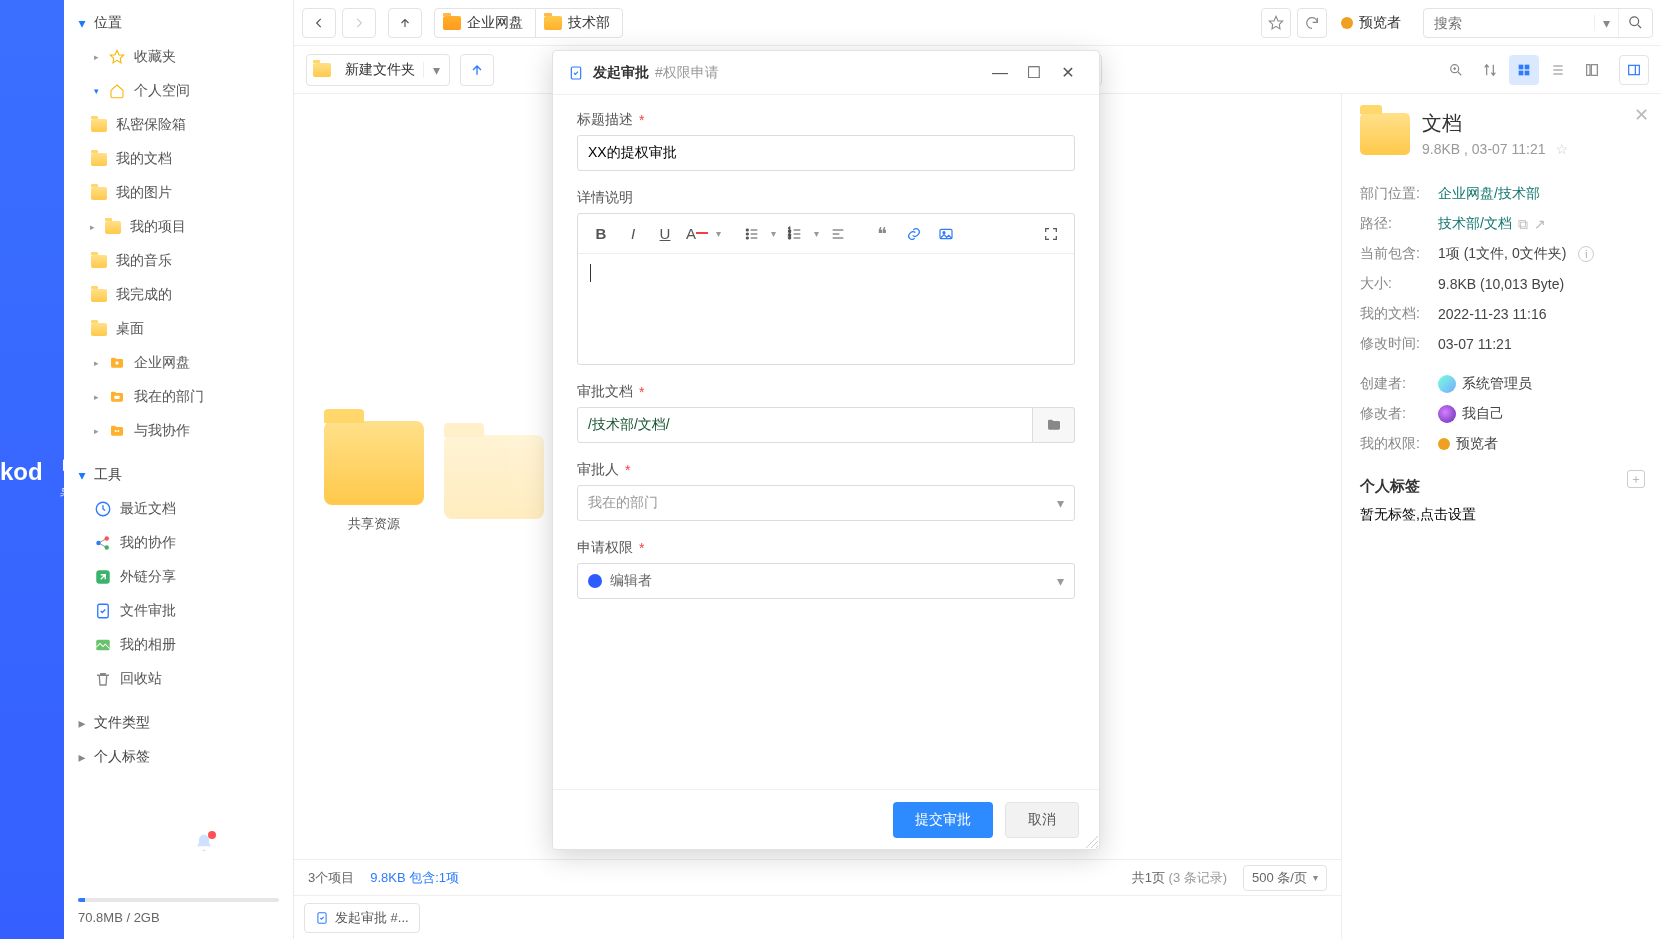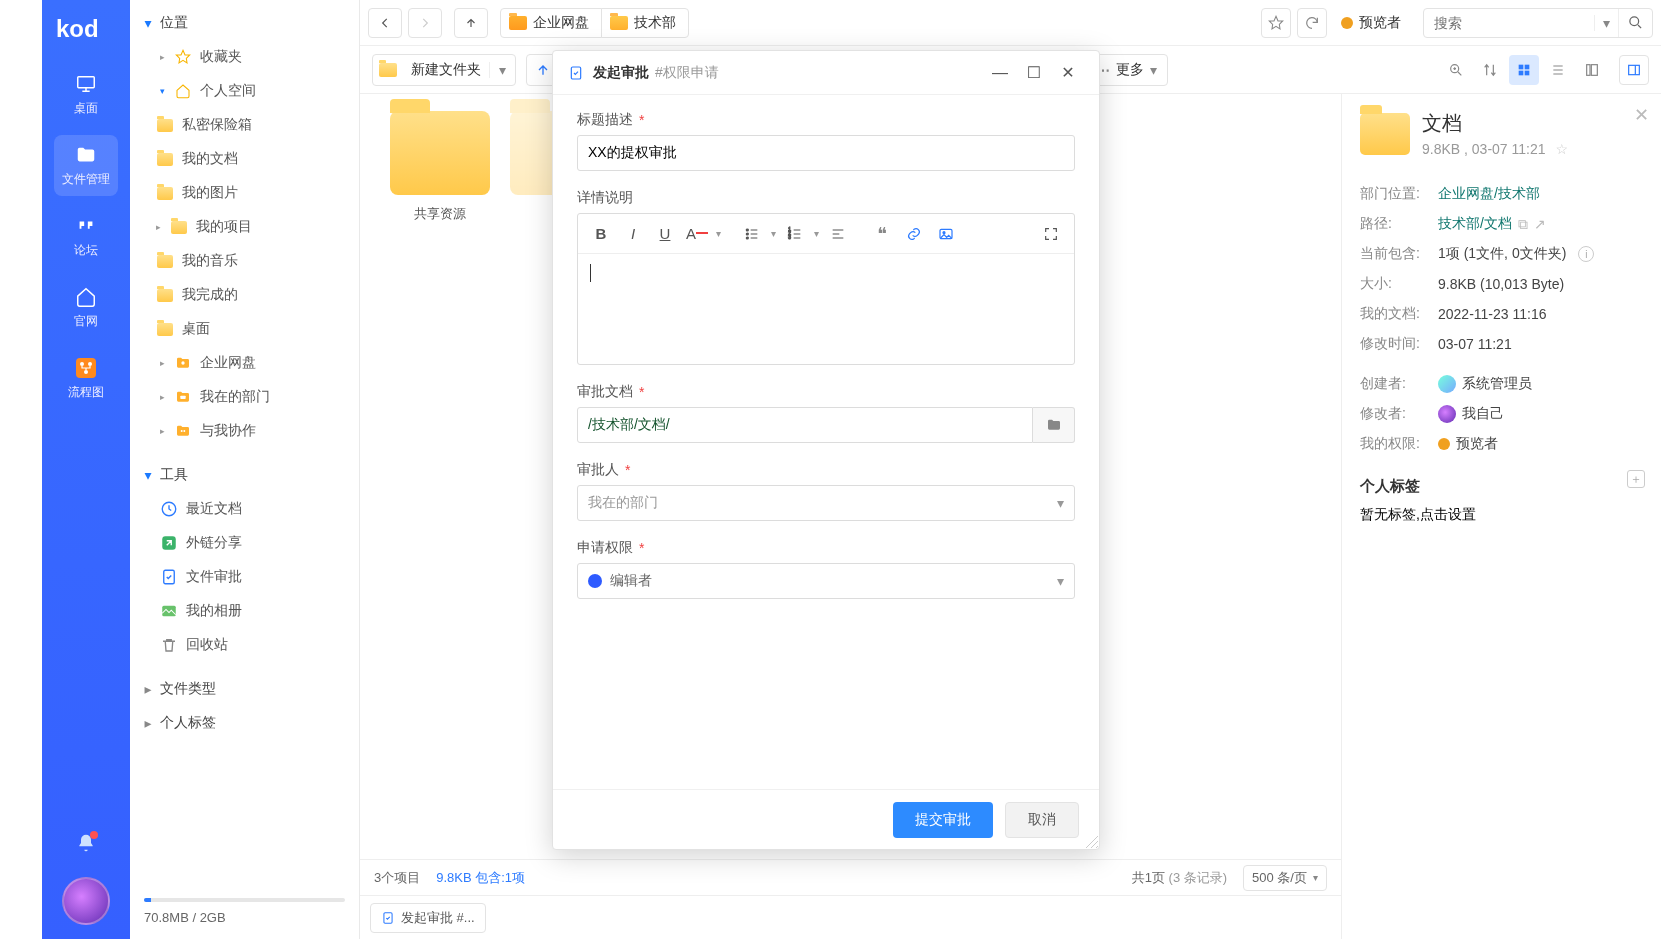--- a/index.html
+++ b/index.html
@@ -1,19 +1,19 @@
 <!DOCTYPE html>
 <html><head>
 <meta charset="utf-8">
 <style>
 * { margin: 0; padding: 0; box-sizing: border-box; font-family: -apple-system, "Helvetica Neue", Arial, "PingFang SC", "Microsoft YaHei", sans-serif; }
 body { width: 1661px; height: 939px; overflow: hidden; background: #fff; display: flex; font-size: 14px; color: #333; }
 
 
-.rail { width: 88px; background: linear-gradient(180deg, #3a6fff, #3560ff); display: flex; flex-direction: column; align-items: center; color: #fff; padding-top: 6px; margin-left: 42px; }
+.rail { width: 64px; background: linear-gradient(180deg, #3a6fff, #3560ff); display: flex; flex-direction: row; align-items: center; color: #fff; padding-top: 6px; }
 .rail-logo { width: 70px; height: 48px; display: flex; align-items: center; justify-content: center; font-weight: bold; font-size: 22px; }
 .rail-logo svg { width: 60px; height: 30px; }
 .rail-item { width: 64px; display: flex; flex-direction: column; align-items: center; padding: 8px 0; margin-top: 10px; border-radius: 8px; cursor: pointer; }
 .rail-item.active { background: rgba(255,255,255,0.15); }
 .rail-item .ricon { width: 24px; height: 24px; margin-bottom: 4px; display: flex; align-items: center; justify-content: center; }
 .rail-item .rlabel { font-size: 12px; color: #eef; }
 .rail-bottom { margin-top: auto; margin-bottom: 14px; display: flex; flex-direction: column; align-items: center; gap: 24px; }
 .bell { position: relative; width: 20px; height: 20px; }
 .bell-dot { position: absolute; top: -2px; right: -2px; width: 8px; height: 8px; background: #ff5252; border-radius: 50%; }
 .avatar { width: 48px; height: 48px; border-radius: 50%; background: radial-gradient(circle at 40% 40%, #d67fff, #5f2bb0); border: 2px solid rgba(255,255,255,0.3); }
@@ -64,21 +64,21 @@
 .tb-btn { display: flex; align-items: center; height: 32px; padding: 0 10px; border: 1px solid #e3e3e3; border-radius: 4px; gap: 6px; background: #fff; cursor: pointer; }
 .tb-btn .td { color: #888; }
 .toolbar-spacer { flex: 1; }
 .view-icons { display: flex; gap: 4px; }
 .view-icon { width: 30px; height: 30px; display: flex; align-items: center; justify-content: center; border-radius: 4px; cursor: pointer; color: #777; }
 .view-icon.active { background: #dbe9ff; color: #2d7bff; }
 .view-icon.border { border: 1px solid #e3e3e3; }
 
 .content-row { flex: 1; display: flex; min-height: 0; }
 .filegrid { flex: 1; display: flex; flex-direction: column; }
-.grid-area { flex: 1; padding: 17px 20px; display: flex; align-items: flex-start; flex-wrap: wrap; }
+.grid-area { flex: 1; padding: 17px 20px; display: flex; align-items: center; flex-wrap: wrap; }
 .grid-item { width: 120px; display: flex; flex-direction: column; align-items: center; gap: 10px; }
 .big-folder { width: 100px; height: 84px; background: linear-gradient(180deg,#ffe08a,#ffc94a); border-radius: 8px; position: relative; }
 .big-folder:before{content:"";position:absolute;top:-12px;left:0;width:40px;height:14px;background:#ffd76a;border-radius:4px 4px 0 0;}
 .grid-item.dim { opacity: 0.35; }
 .grid-item .glabel { font-size: 13px; color: #555; }
 
 .status-row { height: 36px; border-top: 1px solid #eee; display: flex; align-items: center; padding: 0 14px; font-size: 13px; color: #666; gap: 16px; }
 .status-row .blue { color: #2d7bff; }
 .status-row .spacer { flex: 1; }
 .page-sel { display: flex; align-items: center; gap: 6px; border: 1px solid #e3e3e3; border-radius: 4px; padding: 2px 8px; height: 26px; }
@@ -315,20 +315,31 @@
         <span class="ti-icon">
           <svg width="18" height="18" viewBox="0 0 24 24" fill="none" stroke="#2d7bff" stroke-width="1.8">
             <circle cx="12" cy="12" r="9"></circle>
             <path d="M12 7v5l3 2"></path>
           </svg>
         </span>
         <span>最近文档</span>
       </div>
     <div class="tree-item">
         <span class="ti-icon">
+          <svg width="18" height="18" viewBox="0 0 24 24">
+            <circle cx="6" cy="12" r="3" fill="#2d7bff"></circle>
+            <circle cx="17" cy="6" r="3" fill="#ff5252"></circle>
+            <circle cx="17" cy="18" r="3" fill="#3bb36a"></circle>
+            <path d="M8 11l7-4M8 13l7 4" stroke="#888" stroke-width="1.2"></path>
+          </svg>
+        </span>
+        <span>我的协作</span>
+      </div>
+    <div class="tree-item">
+        <span class="ti-icon">
           <svg width="18" height="18" viewBox="0 0 24 24" fill="#3bb36a">
             <rect x="3" y="3" width="18" height="18" rx="4"></rect>
             <path d="M9 15l6-6M9 9h6v6" stroke="#fff" stroke-width="1.8" fill="none"></path>
           </svg>
         </span>
         <span>外链分享</span>
       </div>
     <div class="tree-item">
         <span class="ti-icon">
           <svg width="18" height="18" viewBox="0 0 24 24" fill="none" stroke="#2d7bff" stroke-width="1.8">

